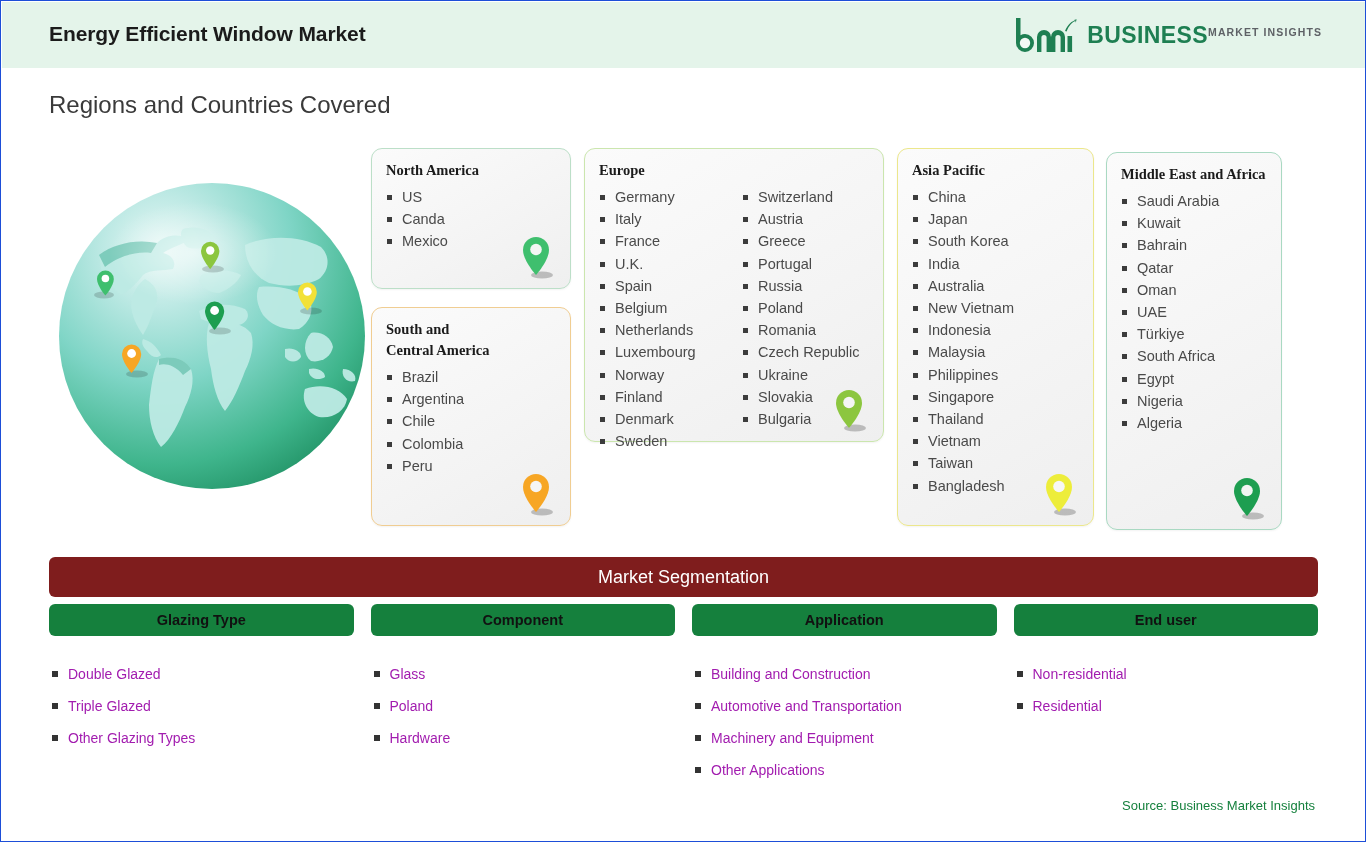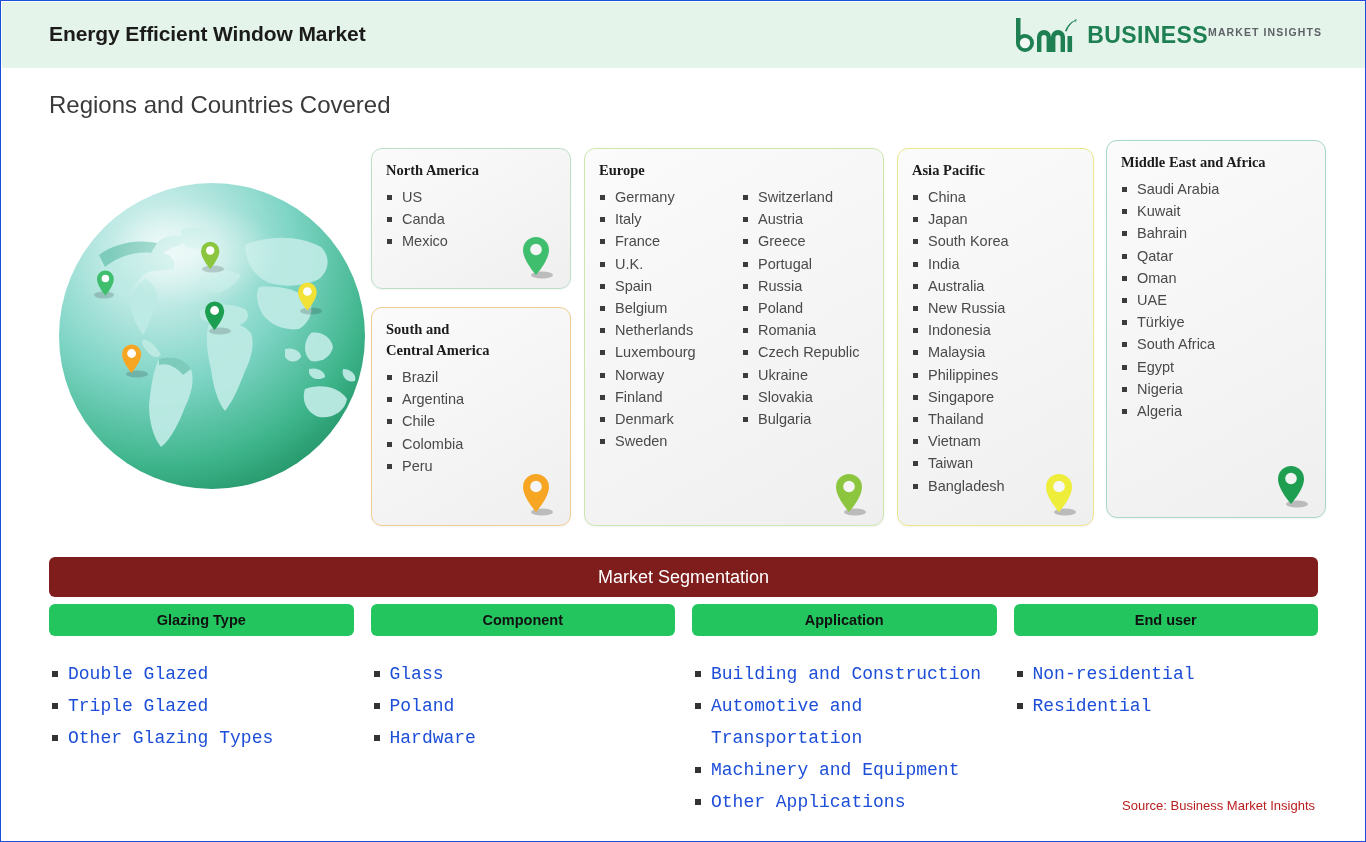--- a/index.html
+++ b/index.html
@@ -161,23 +161,23 @@
   .card-pin {
     position: absolute;
     right: 14px;
     bottom: 8px;
     width: 38px;
     height: 46px;
   }
 
   #card-na  { left: 370px; top: 147px; width: 200px; height: 141px; border: 1px solid #bcdfc8; }
   #card-sca { left: 370px; top: 306px; width: 200px; height: 219px; border: 1px solid #f0cd92; }
-  #card-eu  { left: 583px; top: 147px; width: 300px; height: 378px; border: 1px solid #cbe6ae; }
+  #card-eu  { left: 583px; top: 147px; width: 300px; height: 294px; border: 1px solid #cbe6ae; }
   #card-ap  { left: 896px; top: 147px; width: 197px; height: 378px; border: 1px solid #ece78c; }
-  #card-mea { left: 1105px; top: 139px; width: 220px; height: 378px; border: 1px solid #a9d9c2; }
+  #card-mea { left: 1105px; top: 151px; width: 176px; height: 378px; border: 1px solid #a9d9c2; }
 
   #card-eu .col1 { width: 143px; }
 
   
   .seg-bar {
     position: absolute;
     left: 48px;
     top: 556px;
     width: 1269px;
     height: 40px;
@@ -196,58 +196,57 @@
     position: absolute;
     left: 48px;
     top: 603px;
     width: 1269px;
     display: flex;
     gap: 17px;
   }
   .seg-col { width: 306px; }
   .seg-head {
     height: 32px;
-    background: #22c55e;
+    background: #15803d;
     border-radius: 6px;
     display: flex;
     align-items: center;
     justify-content: center;
     font-size: 14.5px;
     font-weight: bold;
     color: #111111;
   }
   .seg-list {
     list-style: none;
     margin: 22px 0 0 0;
     padding: 0;
   }
   .seg-list li {
-    font-size: 18px;
-    color: #1d4ed8;
+    font-size: 14px;
+    color: #a21caf;
     line-height: 32px;
     padding-left: 19px;
     position: relative;
-    font-family: Liberation Mono, monospace;
   }
   .seg-list li::before {
     content: "";
     position: absolute;
     left: 3px;
     top: 13px;
     width: 6px;
     height: 6px;
     background: #333333;
   }
 
   .source {
     position: absolute;
     right: 50px;
     top: 797px;
     font-size: 13px;
-    color: #b91c1c;
+    color: #15803d;
   }
 </style>
 </head>
 <body>
 
 <div class="page">
 
   <div class="header">
     <div class="header-title">Energy Efficient Window Market</div>
 
@@ -426,21 +425,21 @@
   <div class="card" id="card-ap">
     <div class="card-inner">
       <h3>Asia Pacific</h3>
       <div class="two-col">
         <ul class="col">
           <li>China</li>
           <li>Japan</li>
           <li>South Korea</li>
           <li>India</li>
           <li>Australia</li>
-          <li>New Russia</li>
+          <li>New Vietnam</li>
           <li>Indonesia</li>
           <li>Malaysia</li>
           <li>Philippines</li>
           <li>Singapore</li>
           <li>Thailand</li>
           <li>Vietnam</li>
           <li>Taiwan</li>
           <li>Bangladesh</li>
         </ul>
       </div>

